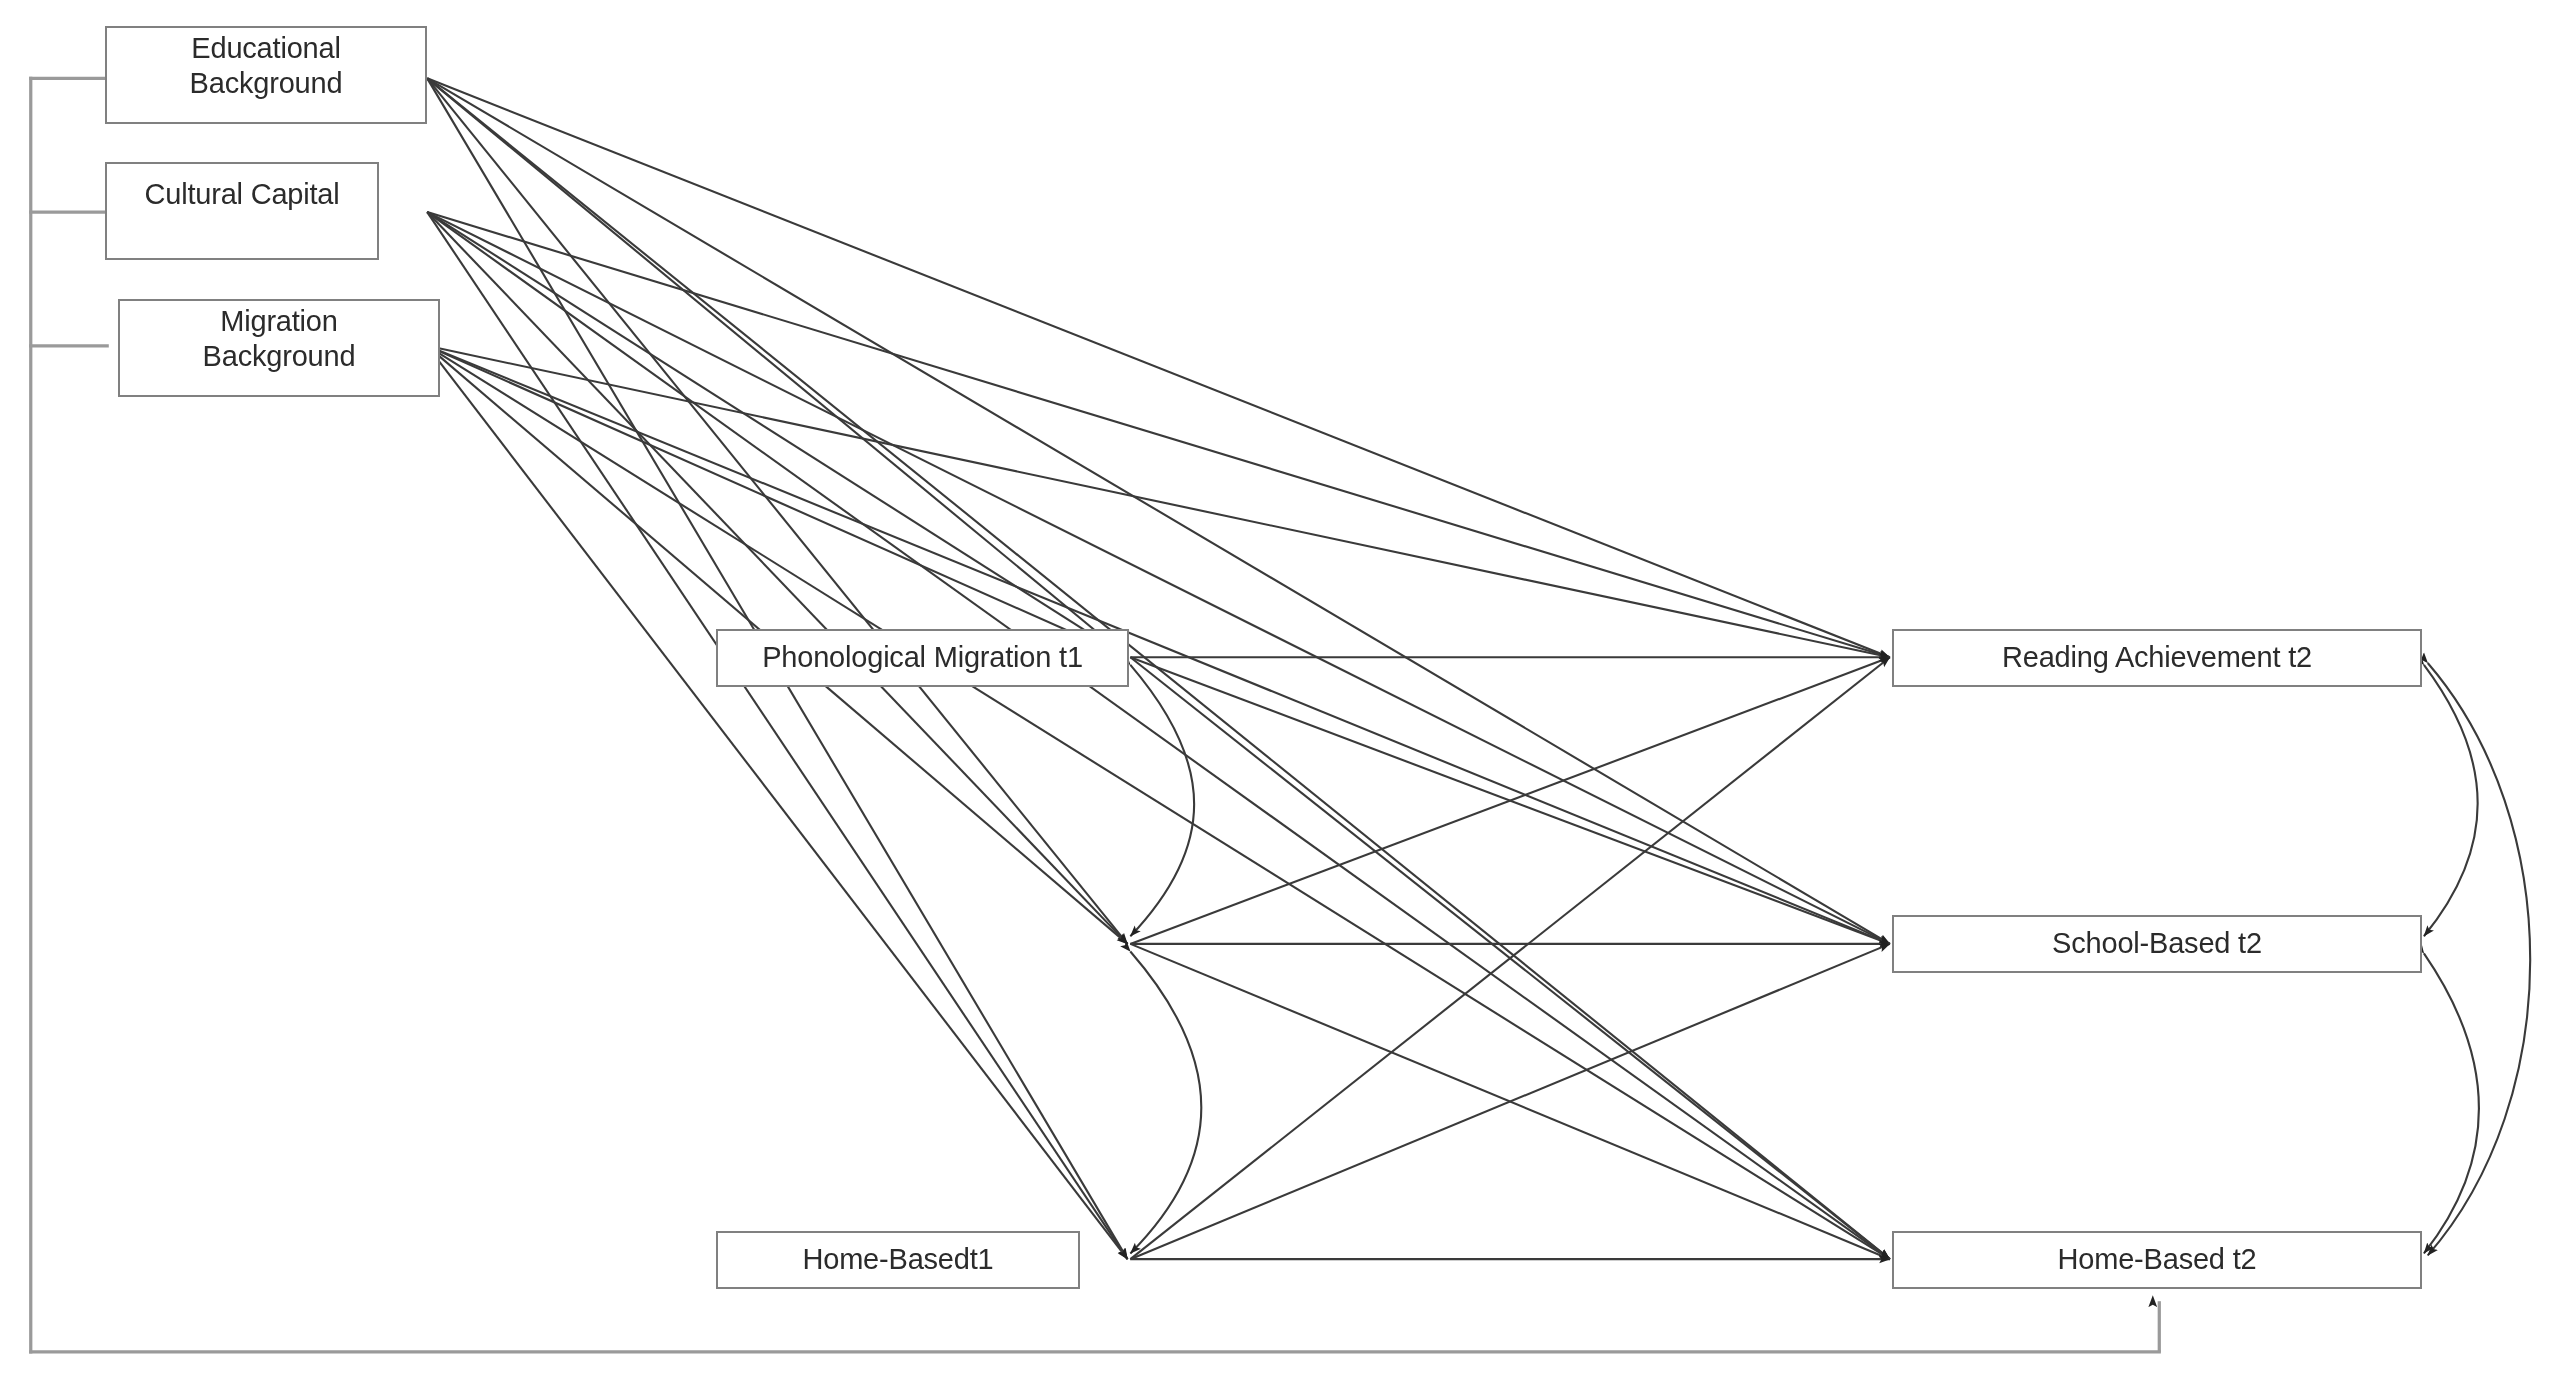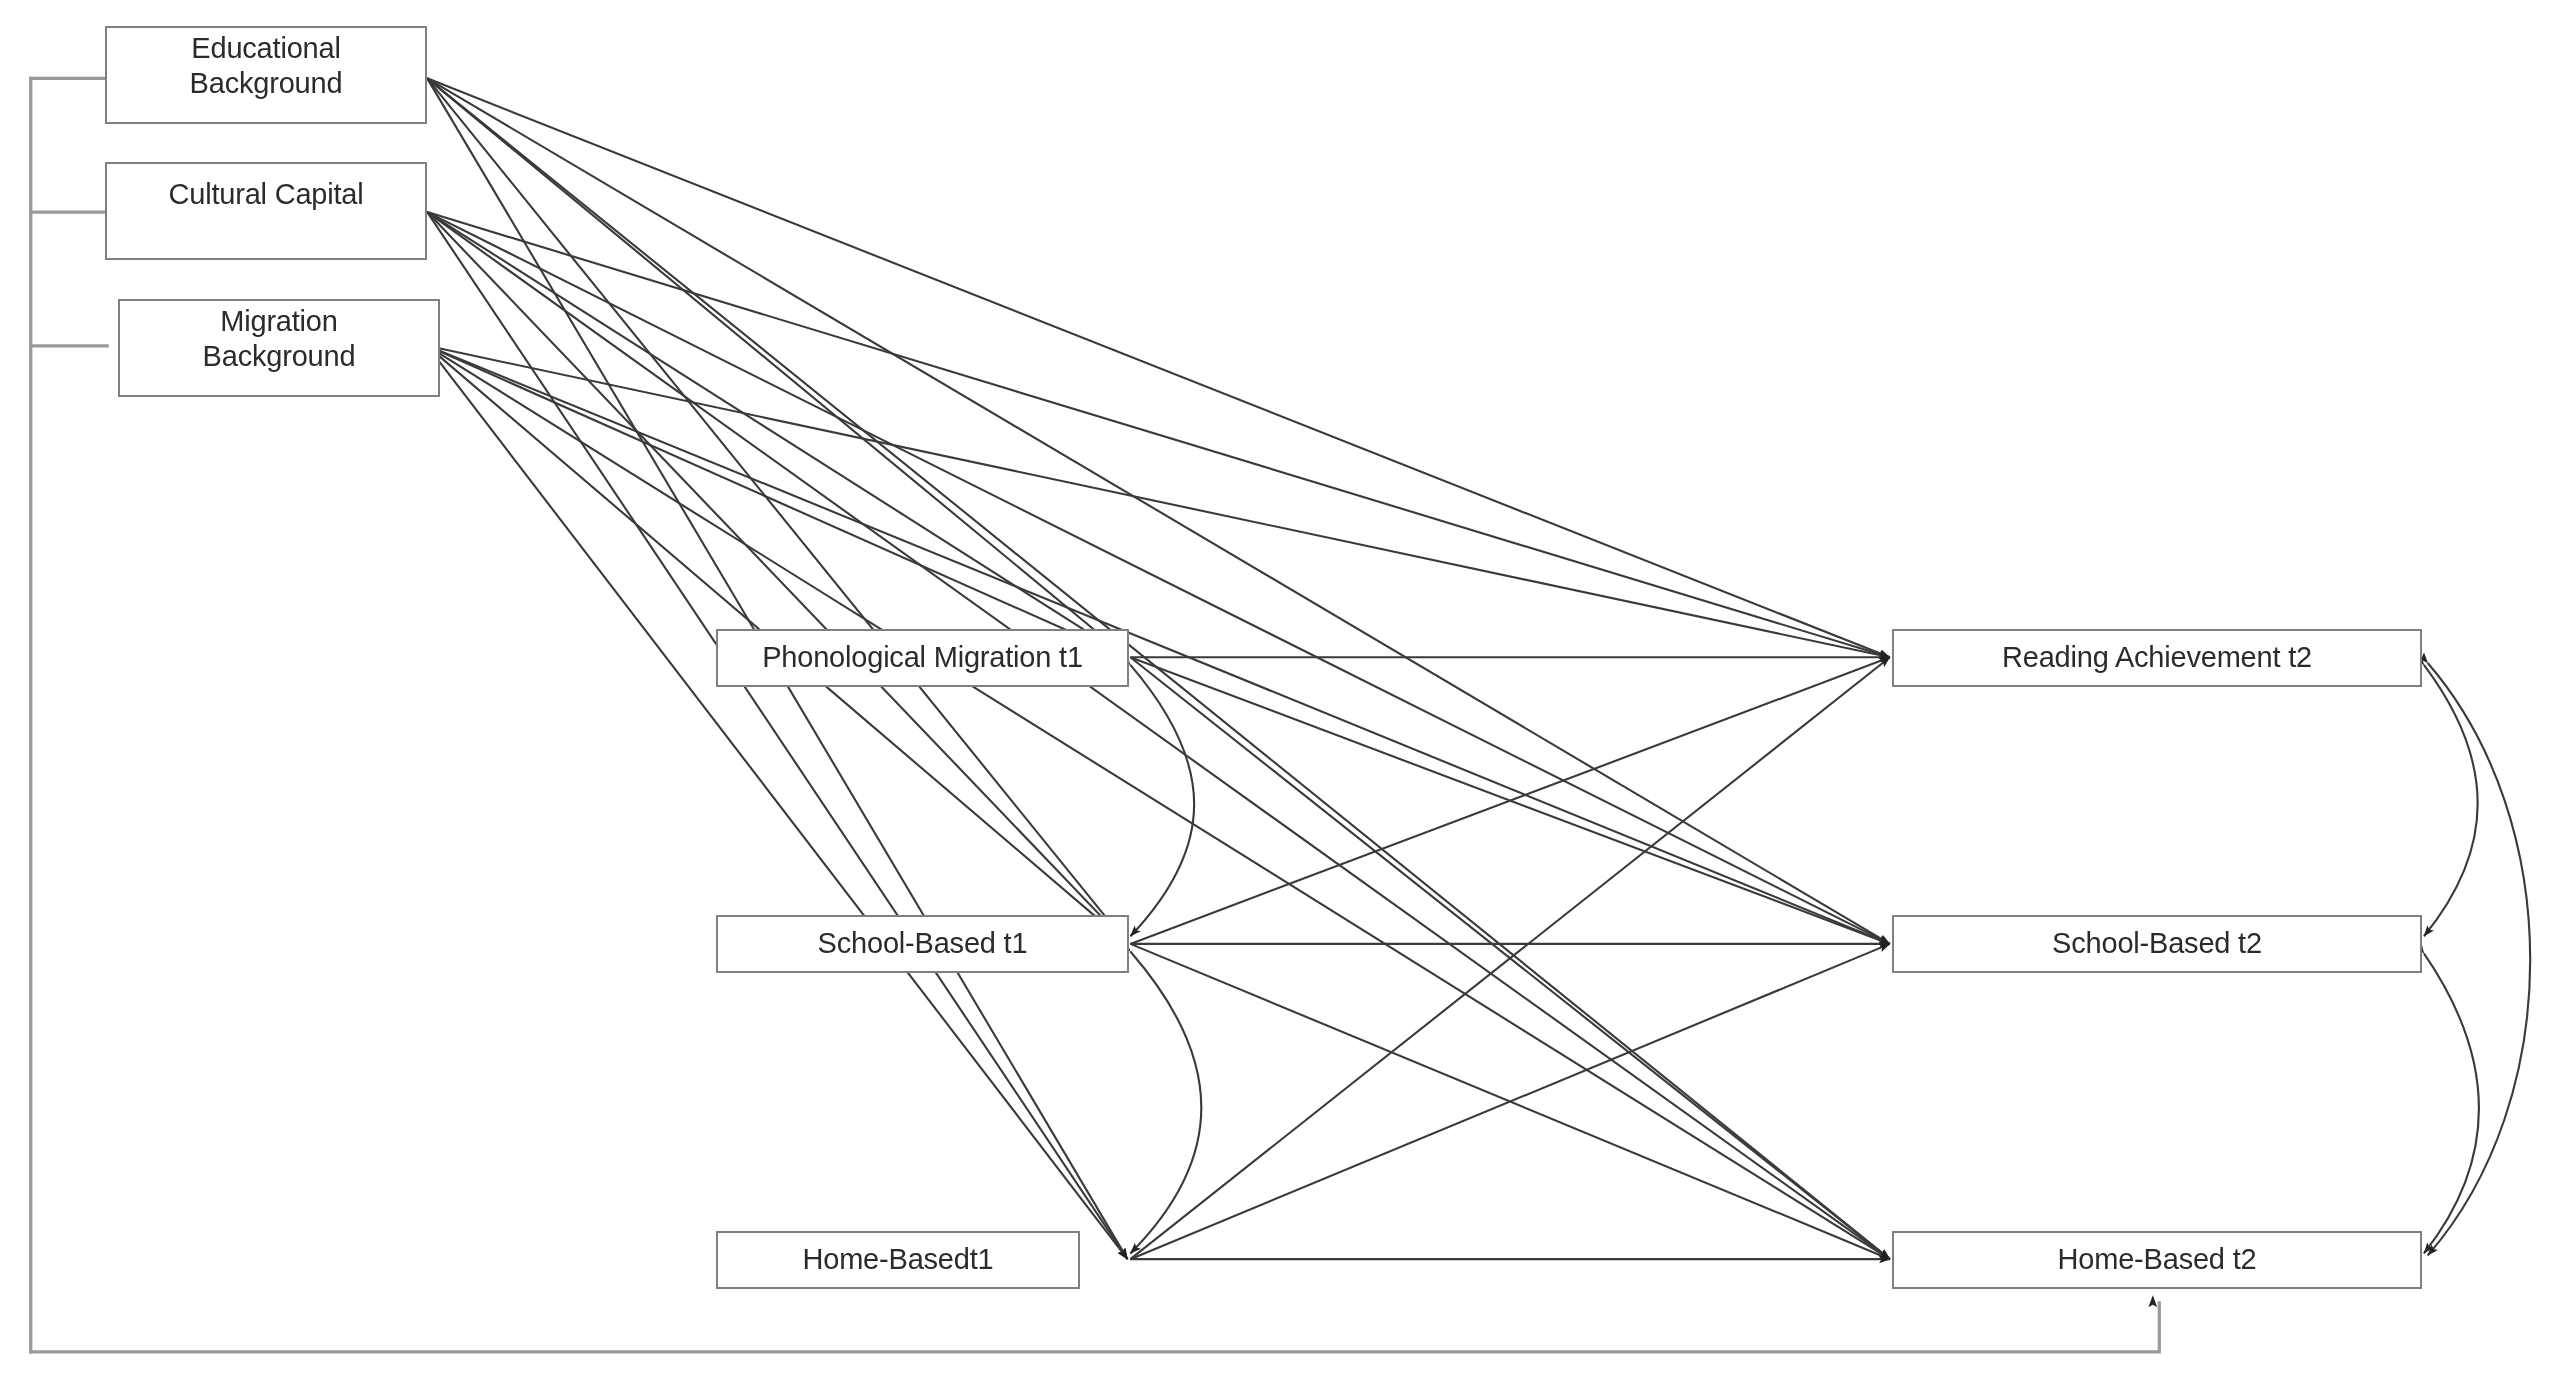--- a/index.html
+++ b/index.html
@@ -128,36 +128,33 @@
       <path d="M2537,998 C2614,1110 2614,1214 2537,1312" marker-start="url(#arrowSolid)" marker-end="url(#arrowSolid)"></path>
       <path d="M2541,694 C2684,860 2684,1150 2541,1314" marker-start="url(#arrowSolid)" marker-end="url(#arrowSolid)"></path>
     </g>
   </svg>
 
   <div class="node-box two-line" style="left:105px; top:26px; width:322px; height:98px;">
     <span class="node-label">Educational
 Background</span>
   </div>
 
-  <div class="node-box top-align" style="left:105px; top:162px; width:322px; height:98px;">
+  <div class="node-box top-align" style="left:105px; top:162px; width:274px; height:98px;">
     <span class="node-label">Cultural Capital</span>
   </div>
 
   <div class="node-box two-line" style="left:118px; top:299px; width:322px; height:98px;">
     <span class="node-label">Migration
 Background</span>
   </div>
 
   <div class="node-box" style="left:716px; top:629px; width:413px; height:58px;">
     <span class="node-label">Phonological Migration t1</span>
   </div>
 
-  <div class="node-box" style="left:716px; top:915px; width:413px; height:58px;">
-    <span class="node-label">School-Based t1</span>
-  </div>
 
   <div class="node-box" style="left:716px; top:1231px; width:364px; height:58px;align-items:center;">
     <span class="node-label">Home-Basedt1</span>
   </div>
 
   <div class="node-box" style="left:1892px; top:629px; width:530px; height:58px;">
     <span class="node-label">Reading Achievement t2</span>
   </div>
 
   <div class="node-box" style="left:1892px; top:915px; width:530px; height:58px;">

